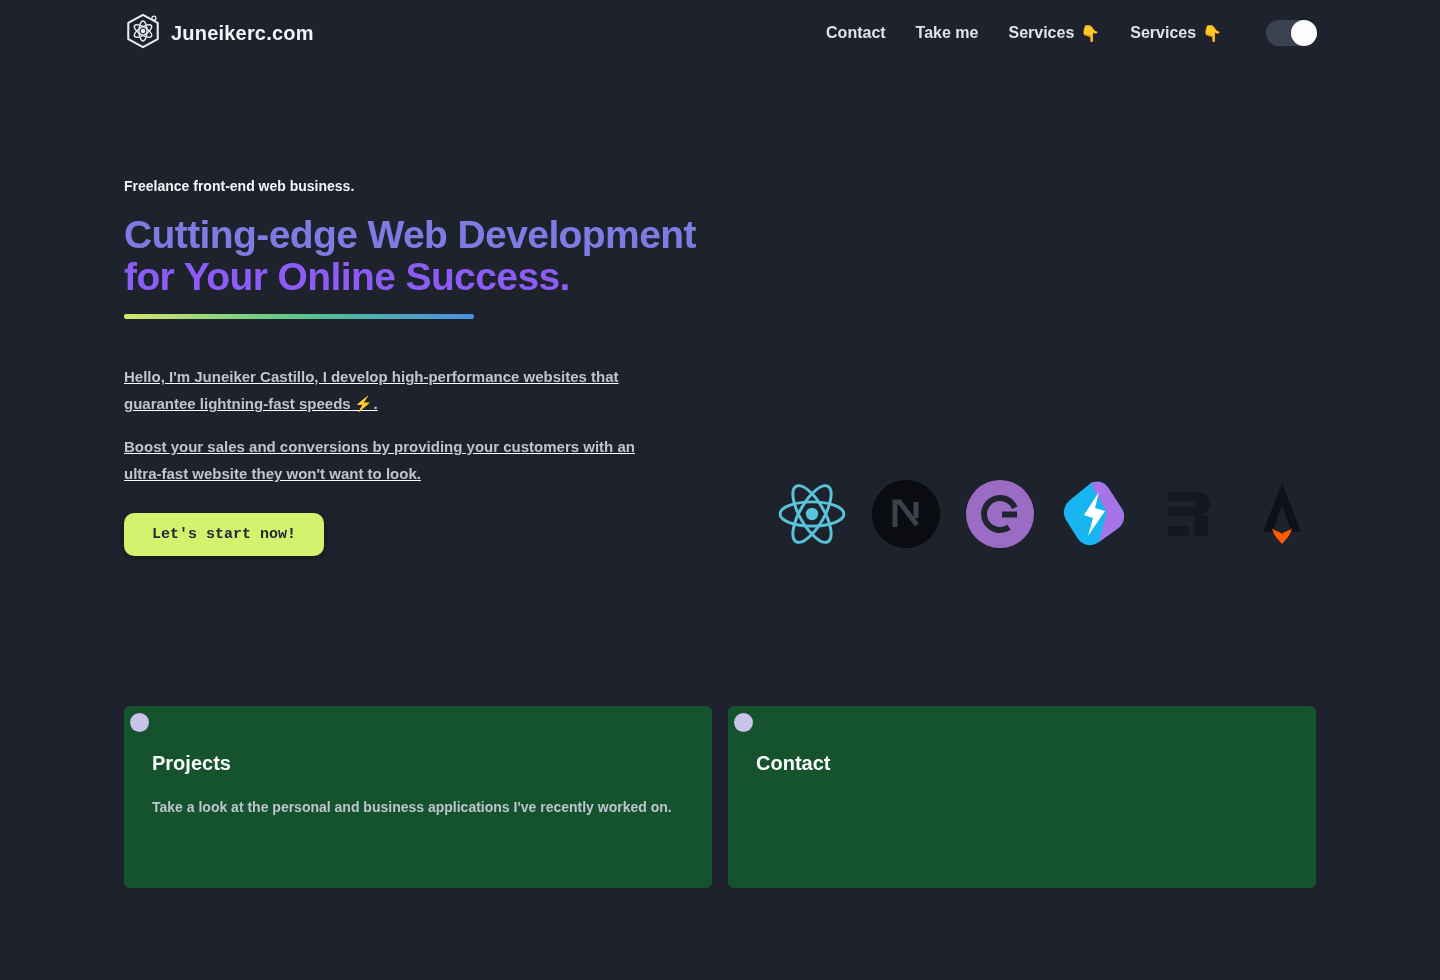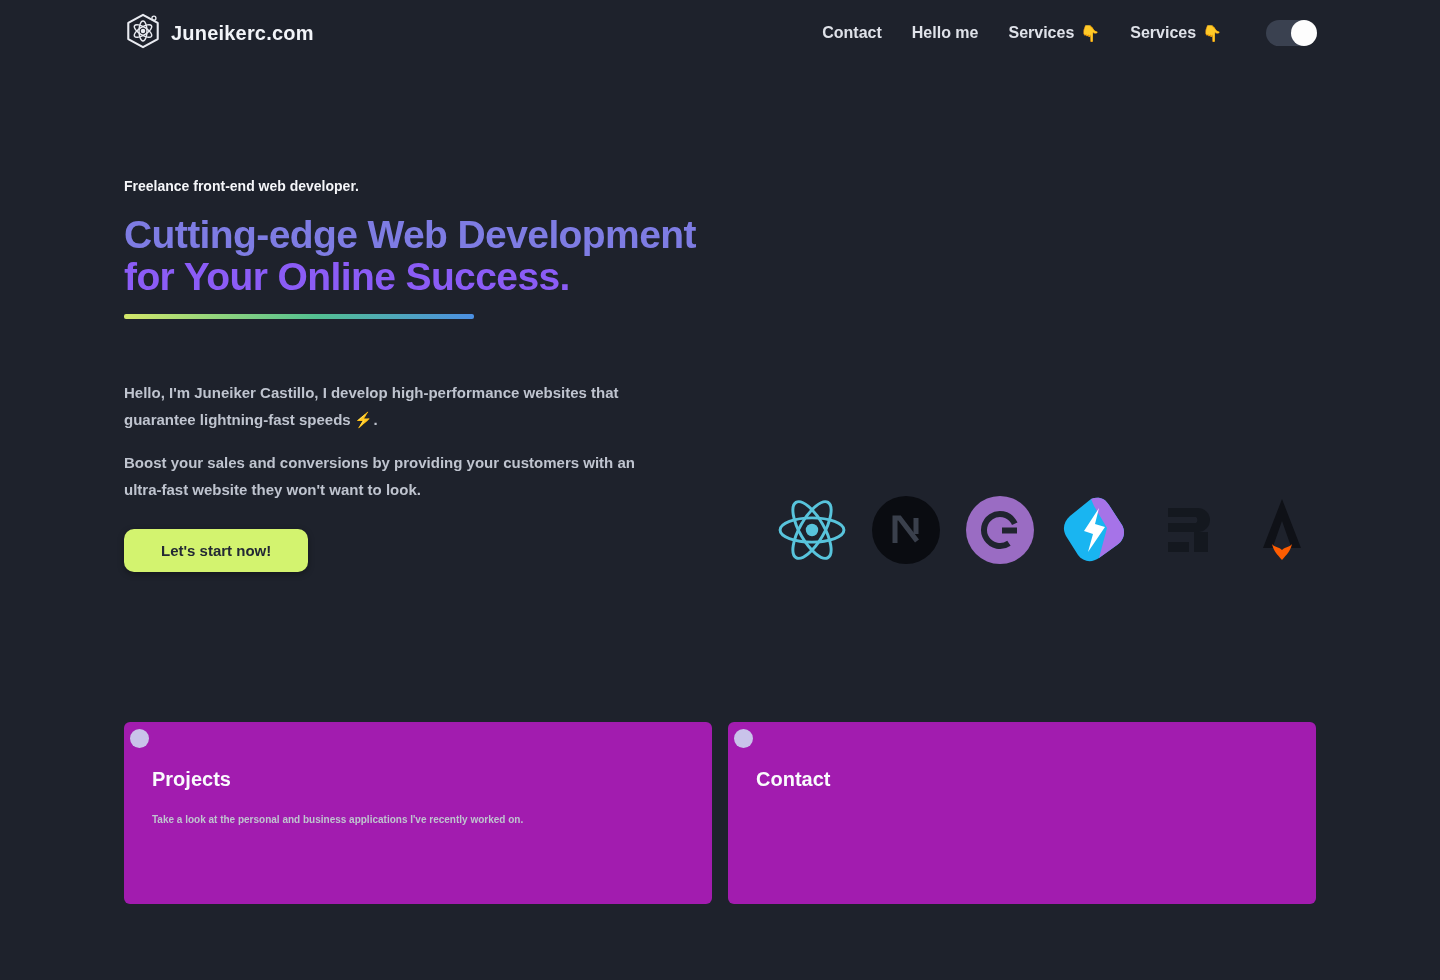--- a/index.html
+++ b/index.html
@@ -38,50 +38,50 @@
   .hero .container { display: flex; justify-content: space-between; align-items: flex-end; }
   .hero-left { width: 585px; }
   .kicker { font-size: 14px; font-weight: 700; color: #f5f6f9; }
   h1 { margin-top: 20px; font-size: 39px; line-height: 1.08; letter-spacing: -0.6px; font-weight: 700; }
   .title-accent { color: #7e7ce3; display: block; }
   .title-rest { color: #8b5cf6; display: block; }
   .title-underline {
     margin-top: 16px; width: 350px; height: 5px; border-radius: 2px;
     background: linear-gradient(90deg, #d4e76a 0%, #8ed47e 28%, #53c192 55%, #4b8fe3 100%);
   }
-  .hero-copy { margin-top: 60px; max-width: 548px; }
+  .hero-copy { margin-top: 44px; max-width: 548px; text-decoration: underline; }
   .hero-copy p {
     font-size: 15px; line-height: 1.8; font-weight: 600; color: #bfc4cf;
   }
   .hero-copy p + p { margin-top: 16px; }
   .cta-button {
     margin-top: 26px; display: inline-block; background: #d3f36f; color: #232834;
-    font-family: Liberation Sans, sans-serif; font-size: 15px; font-weight: 700;
-    padding: 13px 37px; border: none; border-radius: 10px; cursor: pointer;
+    font-family: Liberation Mono, monospace; font-size: 15px; font-weight: 700;
+    padding: 13px 28px; border: none; border-radius: 10px; cursor: pointer;
     box-shadow: 0 2px 6px rgba(0,0,0,0.35);
   }
   .tech-logos { display: flex; align-items: center; gap: 26px; margin-bottom: 8px; }
   .tech-logo { width: 68px; height: 68px; flex: none; }
 
   
   .feature-cards { margin-top: 150px; }
   .feature-cards .container {
     display: grid; grid-template-columns: 1fr 1fr; gap: 16px;
   }
   .card {
-    position: relative; background: #a21caf; border-radius: 6px;
+    position: relative; background: #14532d; border-radius: 6px;
     padding: 46px 30px 48px 28px; min-height: 182px; cursor: pointer;
   }
   .card-dot {
     position: absolute; left: 6px; top: 7px; width: 19px; height: 19px;
     border-radius: 50%; background: #c9c3ea;
   }
   .card h2 { font-size: 20px; font-weight: 700; color: #fafbfd; }
   .card p {
-    margin-top: 20px; font-size: 10px; line-height: 1.8; font-weight: 600;
+    margin-top: 20px; font-size: 14px; line-height: 1.8; font-weight: 600;
     color: #bfc4cf; max-width: 535px;
   }
 </style>
 </head>
 <body>
 
 <header class="site-header">
   <div class="container">
     <div class="brand">
       <span>
@@ -97,41 +97,41 @@
         </svg>
       </span>
       <span class="brand-title">Juneikerc.com</span>
     </div>
 
     <nav class="main-nav">
       <button class="nav-item">
         <span>Contact</span>
       </button>
       <button class="nav-item">
-        <span>Hello me</span>
+        <span>Take me</span>
       </button>
       <button class="nav-item">
         <span>Services</span>
         <span>👇</span>
       </button>
       <button class="nav-item">
         <span>Services</span>
         <span>👇</span>
       </button>
       <button class="theme-toggle">
         <span class="knob"></span>
       </button>
     </nav>
   </div>
 </header>
 
 <section class="hero">
   <div class="container">
     <div class="hero-left">
-      <div class="kicker">Freelance front-end web developer.</div>
+      <div class="kicker">Freelance front-end web business.</div>
       <h1>
         <span class="title-accent">Cutting-edge Web Development</span>
         <span class="title-rest">for Your Online Success.</span>
       </h1>
       <div class="title-underline"></div>
       <div class="hero-copy">
         <p>Hello, I'm Juneiker Castillo, I develop high-performance websites that guarantee lightning-fast speeds ⚡.</p>
         <p>Boost your sales and conversions by providing your customers with an ultra-fast website they won't want to look.</p>
       </div>
       <button class="cta-button">Let's start now!</button>

